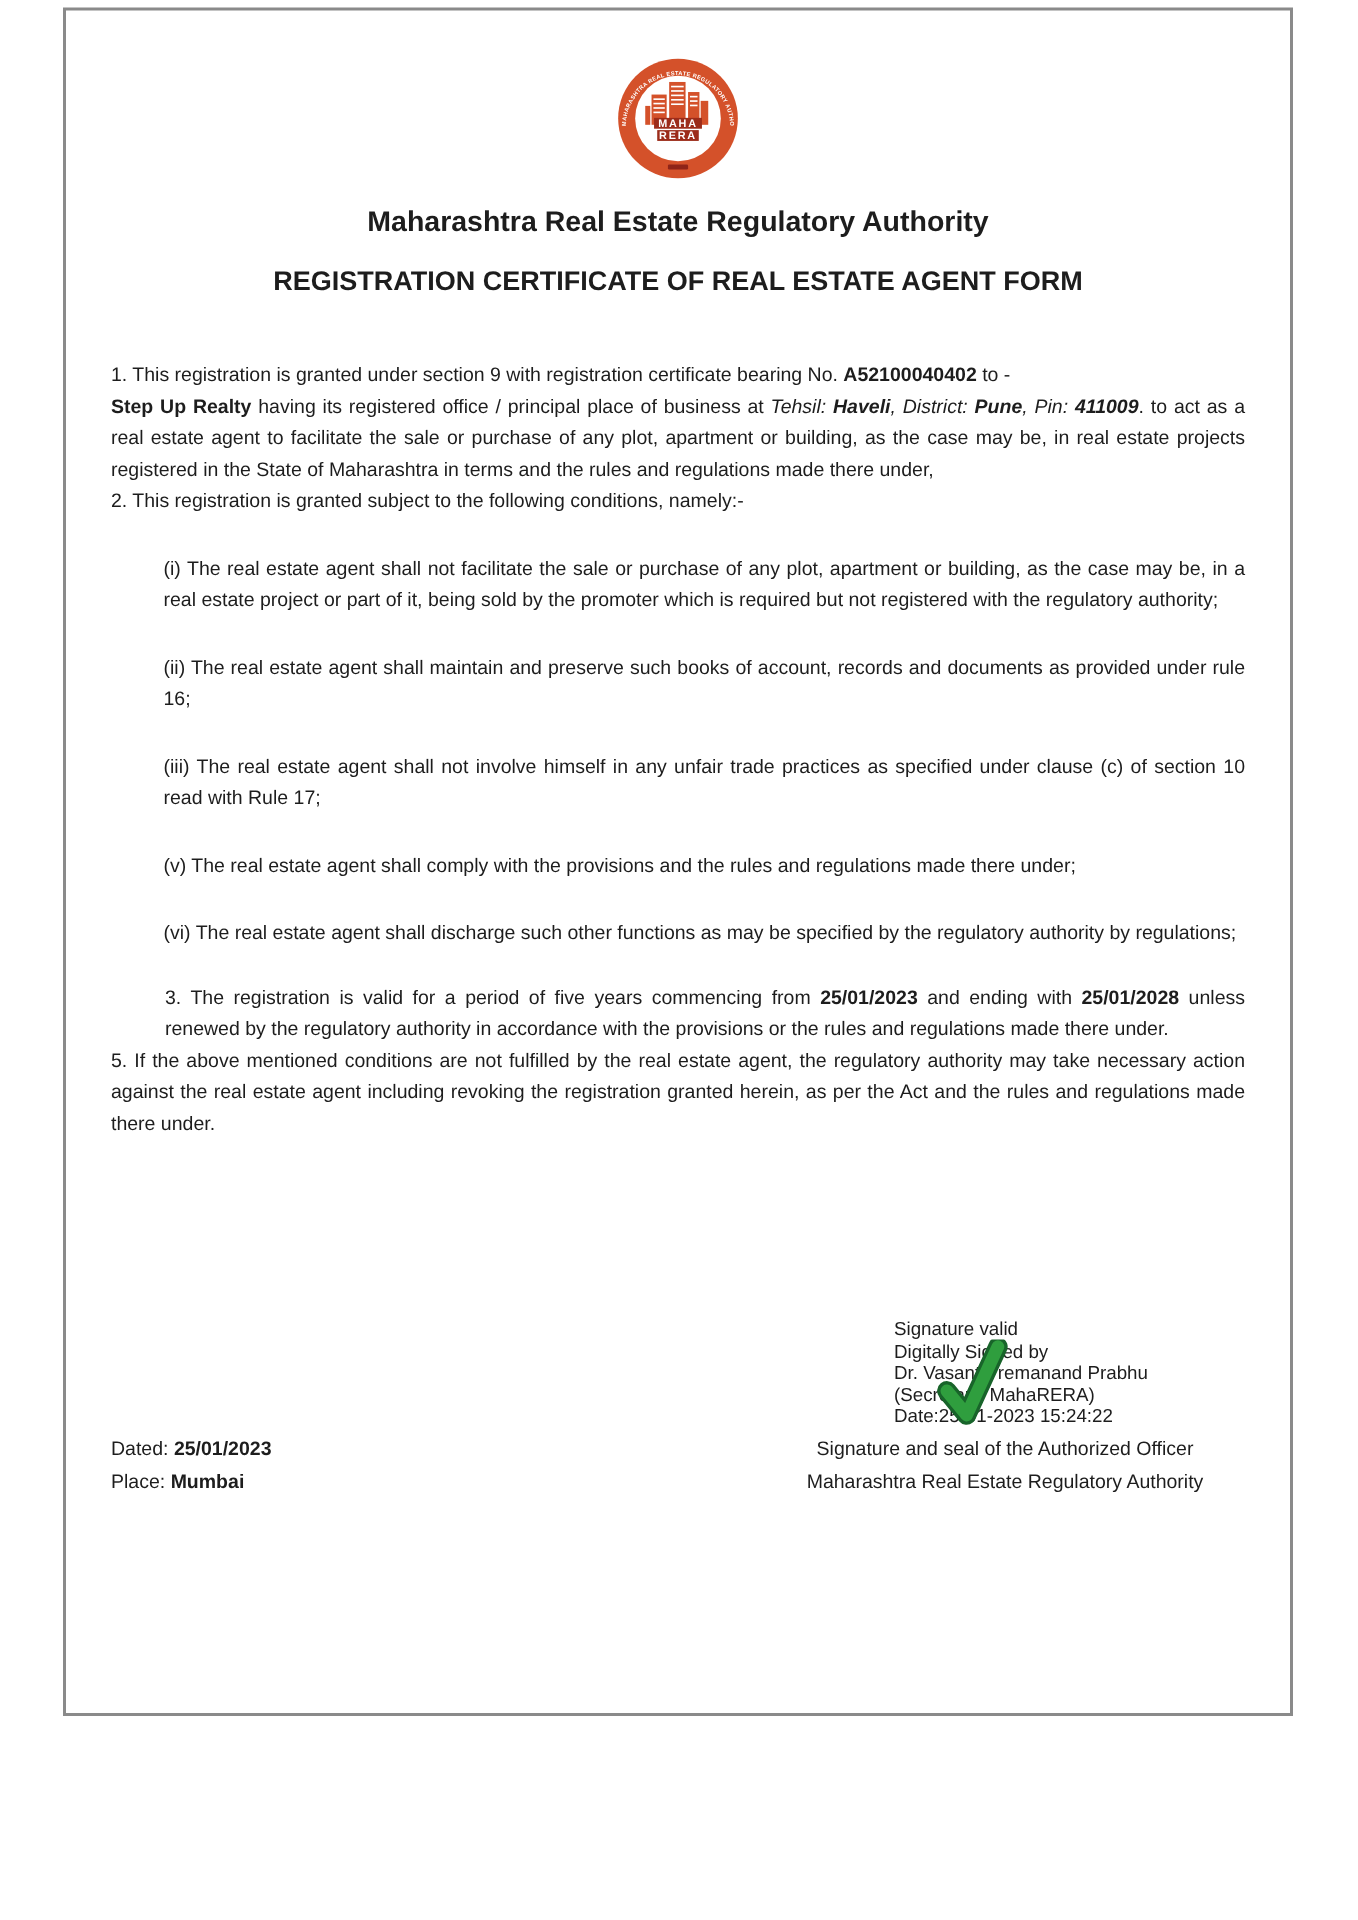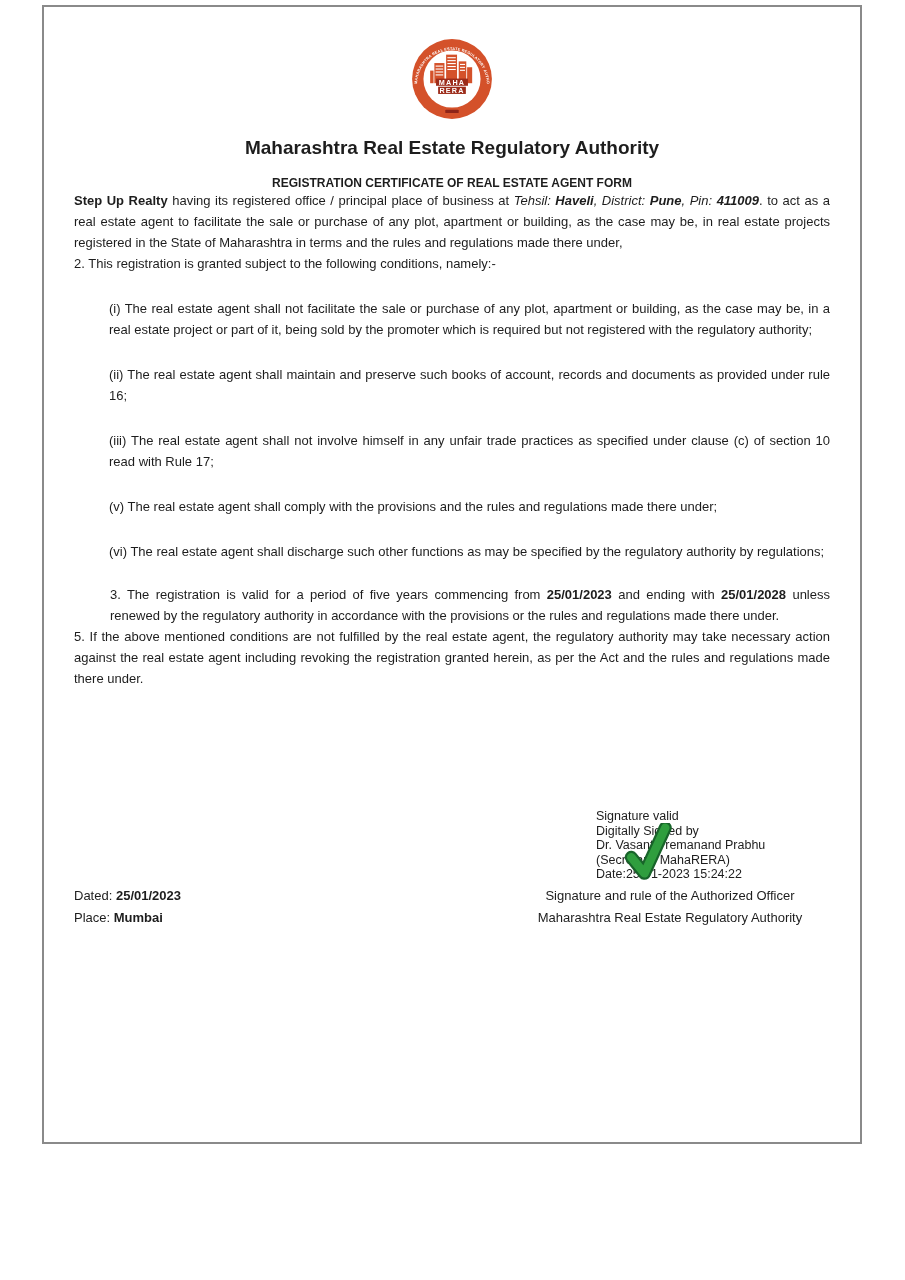--- a/index.html
+++ b/index.html
@@ -25,21 +25,21 @@
   .doc-title {
     margin-top: 12px;
     text-align: center;
     font-size: 19px;
     font-weight: bold;
     color: #1d1d1d;
   }
   .doc-subtitle {
     margin-top: 17px;
     text-align: center;
-    font-size: 12px;
+    font-size: 18px;
     font-weight: bold;
   }
   .doc-formline {
     margin-top: 7px;
     text-align: center;
     font-size: 14px;
     font-weight: bold;
   }
   .doc-rule {
     margin-top: 7px;
@@ -142,20 +142,21 @@
         <rect x="33.5" y="59.2" width="33" height="8.6" fill="#9c2c1a"></rect>
         <text x="50" y="56.8" text-anchor="middle" font-size="8.6" font-weight="bold" fill="#ffffff" letter-spacing="1.4">MAHA</text>
         <text x="50" y="66.5" text-anchor="middle" font-size="8.6" font-weight="bold" fill="#ffffff" letter-spacing="1.4">RERA</text>
         <rect x="42" y="86.5" width="16" height="4" rx="1" fill="#8e2418"></rect>
       </svg>
     </div>
 
     <div class="doc-title">Maharashtra Real Estate Regulatory Authority</div>
     <div class="doc-subtitle">REGISTRATION CERTIFICATE OF REAL ESTATE AGENT FORM</div>
 
+    <p class="body-text para1"><span>1. This registration is granted under section 9 with registration certificate bearing No. </span><span class="b">A52100040402</span><span> to -</span></p>
 
     <p class="body-text para"><span class="b">Step Up Realty</span><span>  having its registered office / principal place of business at   </span><span class="i">Tehsil: </span><span class="bi">Haveli</span><span class="i">, District: </span><span class="bi">Pune</span><span class="i">, Pin: </span><span class="bi">411009</span><span>. to act as a real estate agent to facilitate the sale or purchase of any plot, apartment or building, as the case may be, in real estate projects registered in the State of Maharashtra in terms and the rules and regulations made there under,</span></p>
 
     <p class="body-text para">2. This registration is granted subject to the following conditions, namely:-</p>
 
     <ul class="cond-list body-text">
       <li>(i) The real estate agent shall not facilitate the sale or purchase of any plot, apartment or building, as the case may be, in a real estate project or part of it, being sold by the promoter which is required but not registered with the regulatory authority;</li>
       <li>(ii) The real estate agent shall maintain and preserve such books of account, records and documents as provided under rule 16;</li>
       <li>(iii) The real estate agent shall not involve himself in any unfair trade practices as specified under clause (c) of section 10 read with Rule 17;</li>
       <li>(v) The real estate agent shall comply with the provisions and the rules and regulations made there under;</li>
@@ -181,21 +182,21 @@
           </g>
         </svg>
       </div>
 
       <div class="footer-row">
         <div class="footer-left">
           <div><span>Dated: </span><span class="b">25/01/2023</span></div>
           <div><span>Place: </span><span class="b">Mumbai</span></div>
         </div>
         <div class="footer-right">
-          <div>Signature and rule of the Authorized Officer</div>
+          <div>Signature and seal of the Authorized Officer</div>
           <div>Maharashtra Real Estate Regulatory Authority</div>
         </div>
       </div>
 
     </div>
 
   </div>
 </div>
 
 </body></html>

